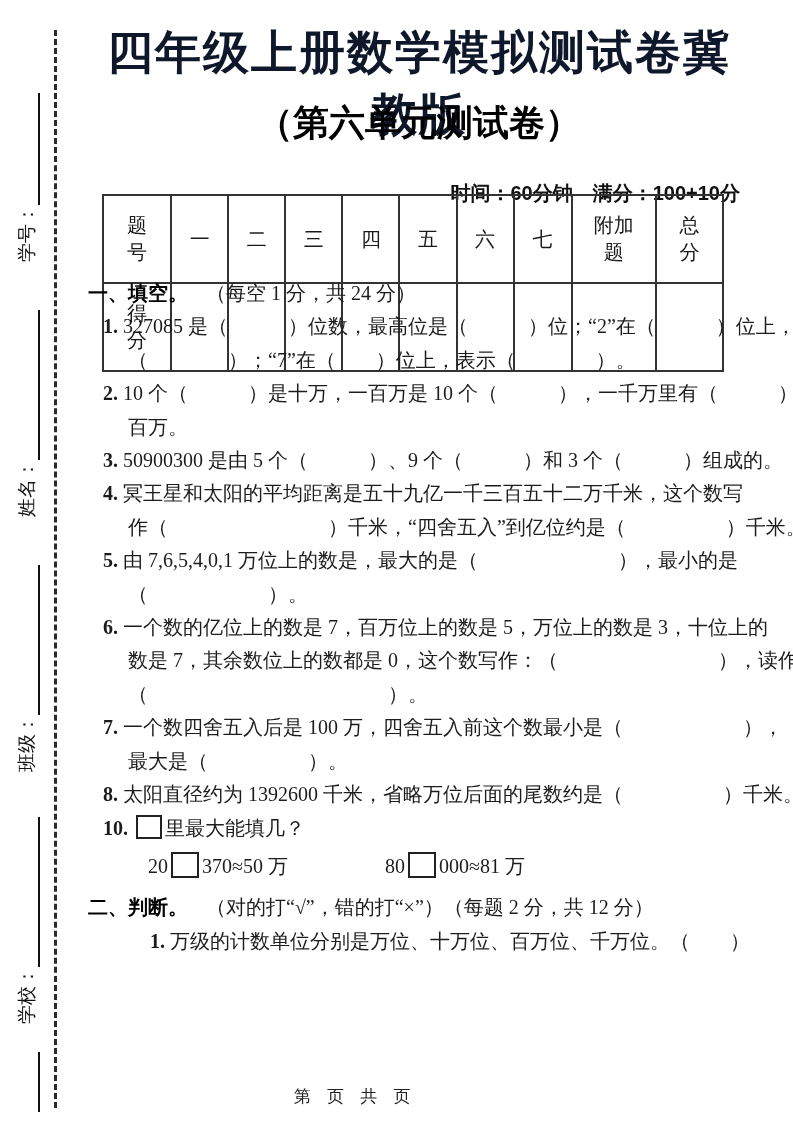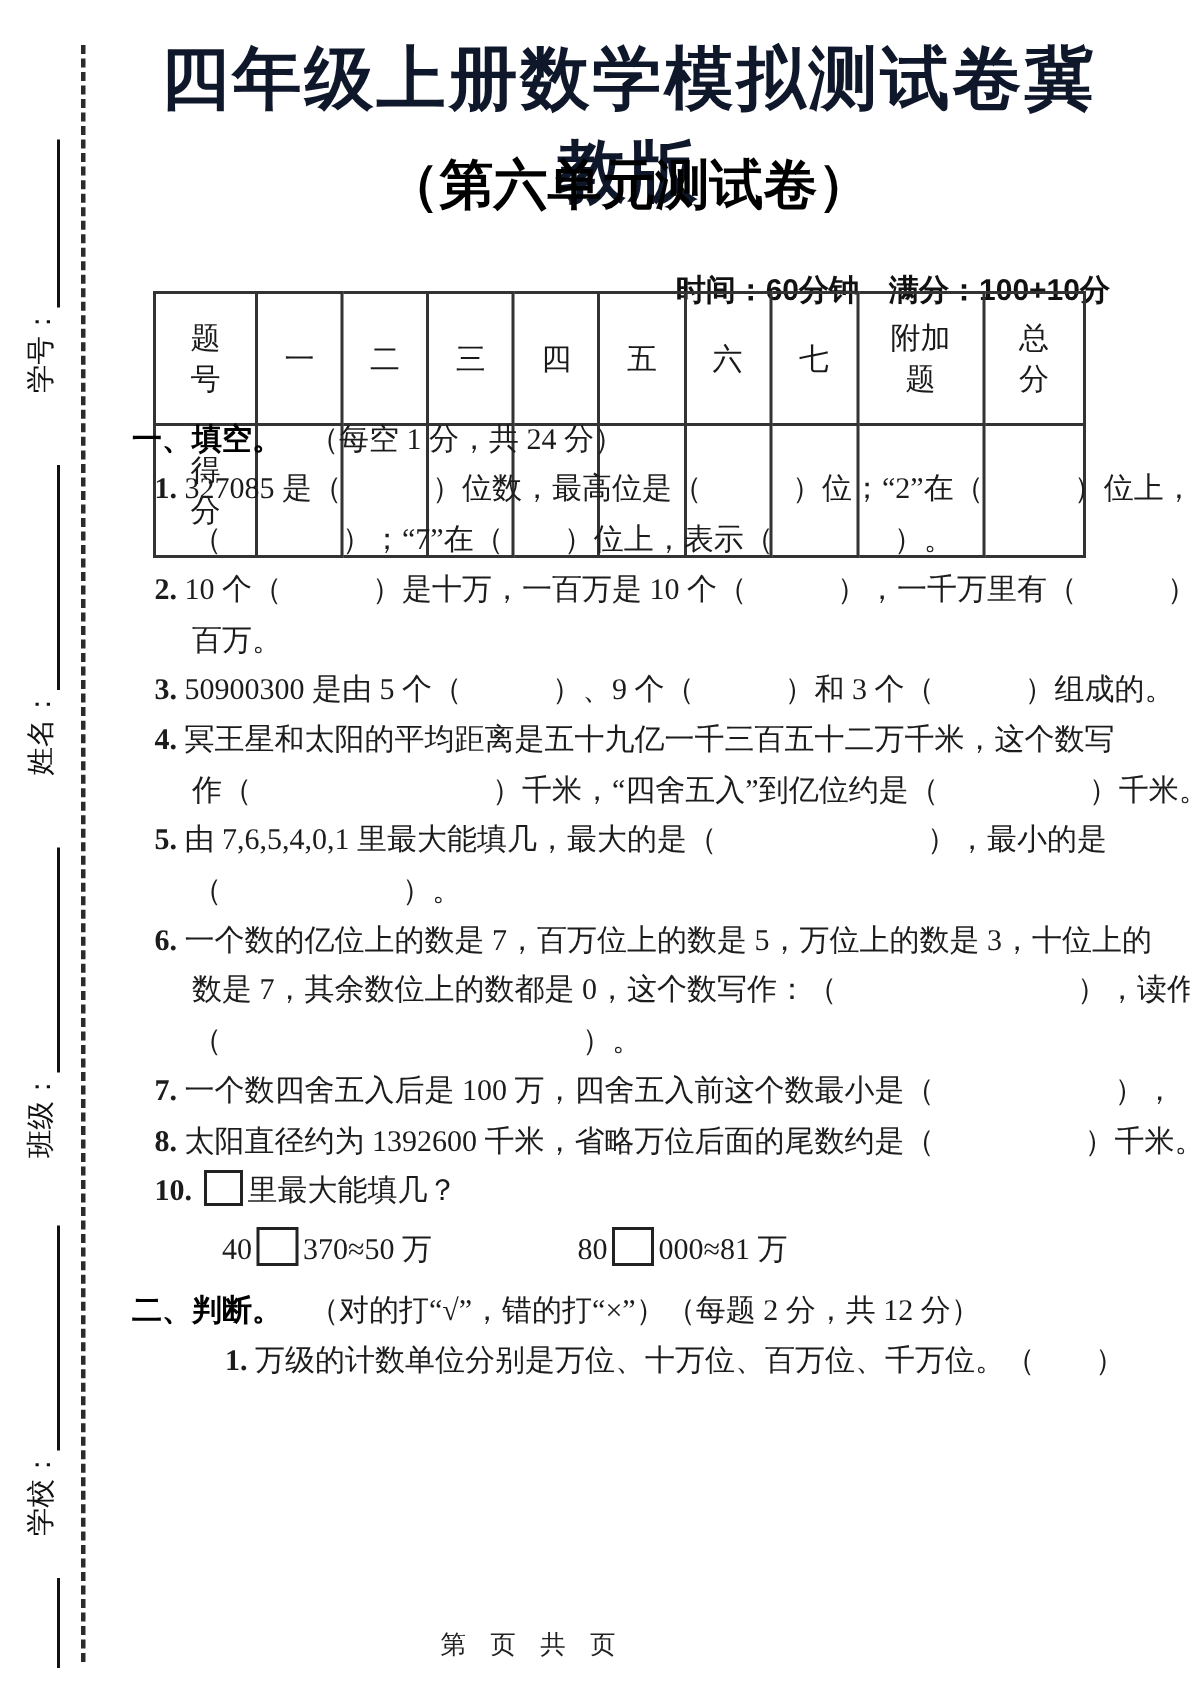--- a/index.html
+++ b/index.html
@@ -159,44 +159,45 @@
   <div class="row first">
     <span class="qnum">3.</span><span>50900300 是由 5 个（　　　）、9 个（　　　）和 3 个（　　　）组成的。</span>
   </div>
 
   <div class="row first">
     <span class="qnum">4.</span><span>冥王星和太阳的平均距离是五十九亿一千三百五十二万千米，这个数写</span>
   </div>
   <div class="row cont">作（　　　　　　　　）千米，“四舍五入”到亿位约是（　　　　　）千米。</div>
 
   <div class="row first">
-    <span class="qnum">5.</span><span>由 7,6,5,4,0,1 里最大能填几，最大的是（　　　　　　　），最小的是</span>
+    <span class="qnum">5.</span><span>由 7,6,5,4,0,1 万位上的数是，最大的是（　　　　　　　），最小的是</span>
   </div>
   <div class="row cont">（　　　　　　）。</div>
 
   <div class="row first">
     <span class="qnum">6.</span><span>一个数的亿位上的数是 7，百万位上的数是 5，万位上的数是 3，十位上的</span>
   </div>
   <div class="row cont">数是 7，其余数位上的数都是 0，这个数写作：（　　　　　　　　），读作：</div>
   <div class="row cont">（　　　　　　　　　　　　）。</div>
 
   <div class="row first">
     <span class="qnum">7.</span><span>一个数四舍五入后是 100 万，四舍五入前这个数最小是（　　　　　　），</span>
   </div>
+  <div class="row cont">最大是（　　　　　）。</div>
 
   <div class="row first">
     <span class="qnum">8.</span><span>太阳直径约为 1392600 千米，省略万位后面的尾数约是（　　　　　）千米。</span>
   </div>
 
 
   <div class="row first">
     <span class="qnum">10.</span><span class="box small"></span><span>里最大能填几？</span>
   </div>
   <div class="row formulas">
-    <span><span>40</span><span class="box"></span><span>370≈50 万</span></span>
+    <span><span>20</span><span class="box"></span><span>370≈50 万</span></span>
     <span class="f-right"><span>80</span><span class="box"></span><span>000≈81 万</span></span>
   </div>
 
   <div class="row sec2">
     <span class="sh-bold">二、判断。</span><span class="sh-note">（对的打“√”，错的打“×”）（每题 2 分，共 12 分）</span>
   </div>
 
   <div class="row judge">
     <span><span class="qnum">1.</span><span>万级的计数单位分别是万位、十万位、百万位、千万位。</span></span>
     <span>（　　）</span>

